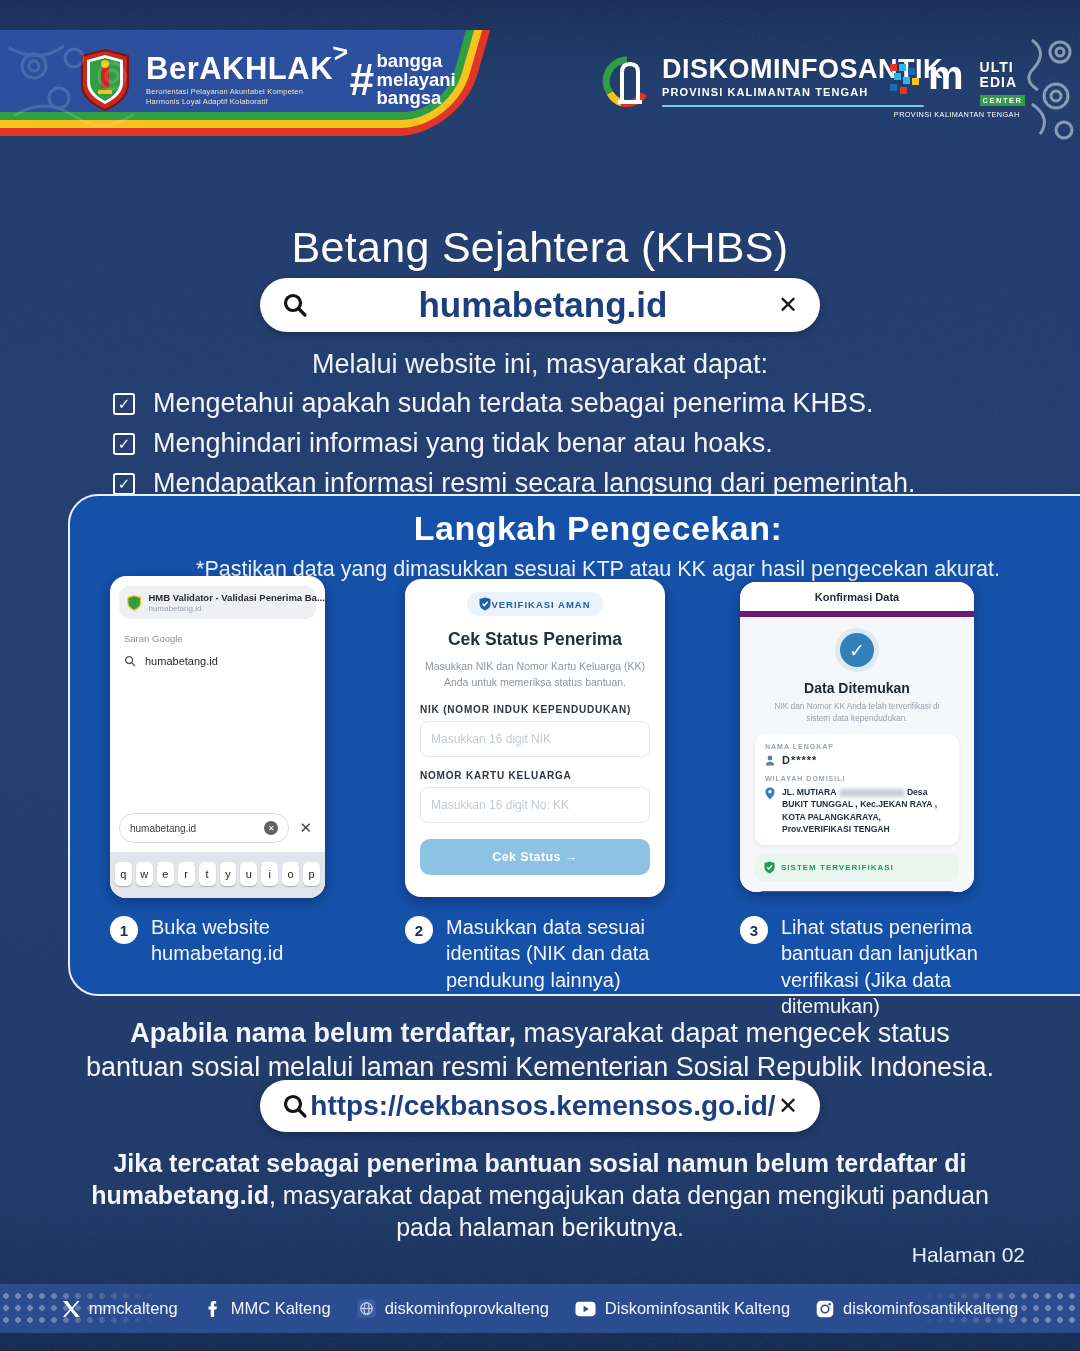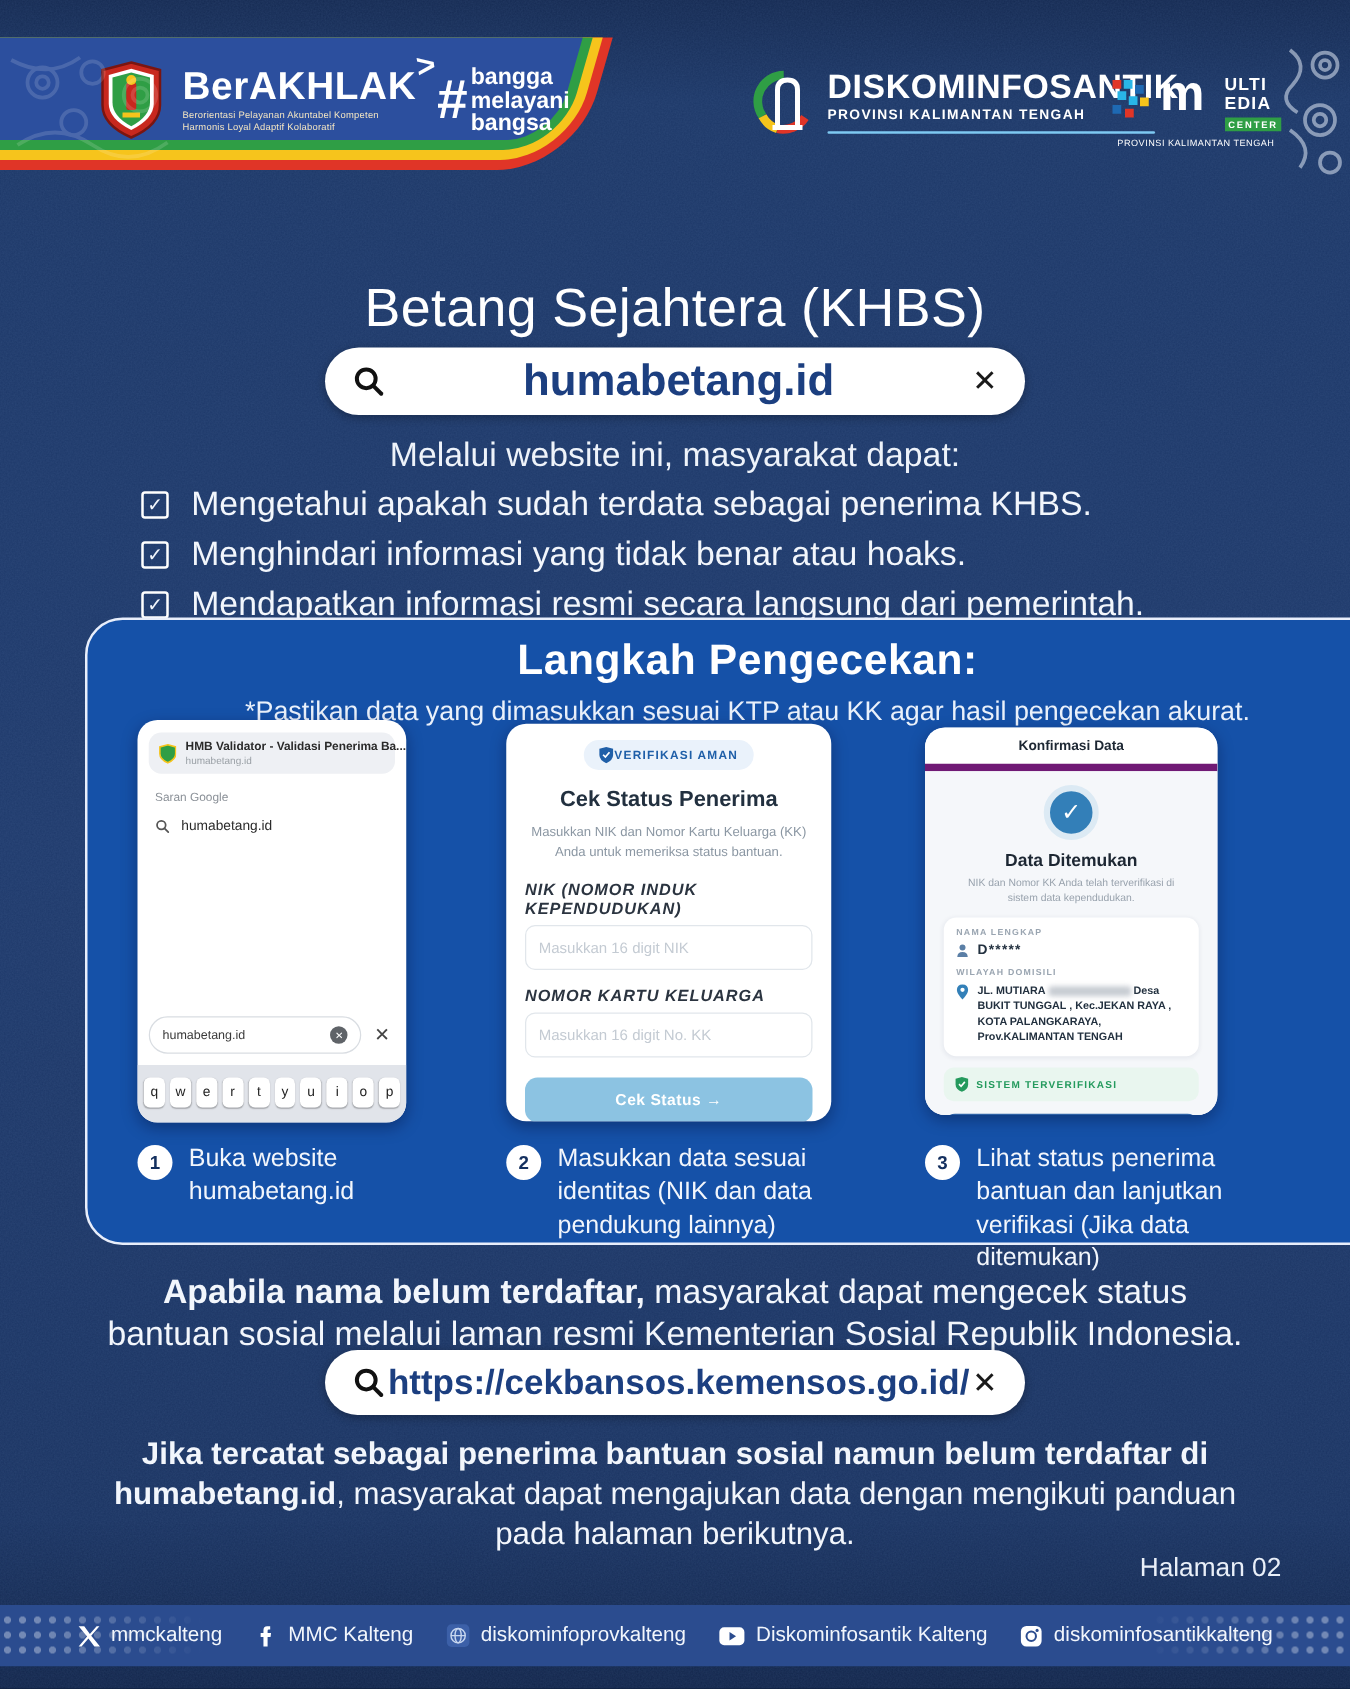--- a/index.html
+++ b/index.html
@@ -82,21 +82,21 @@
   .p1-x { font-size:15px; color:#444; margin:0 4px 0 10px; }
   .p1-keyboard { background:#e1e4ea; margin:9px -9px 0; padding:10px 5px 12px; display:flex; gap:4px; justify-content:center; }
   .key { background:#fff; border-radius:5px; width:17px; height:24px; display:flex; align-items:center; justify-content:center;
     font-size:11px; color:#222; box-shadow:0 1px 1px rgba(0,0,0,.25); }
 
   .phone2 { left:335px; top:83px; width:260px; height:318px; padding:13px 15px; display:flex; flex-direction:column; }
   .p2-badge { align-self:center; background:#eaf2fb; border-radius:14px; padding:5px 12px; display:flex; align-items:center; gap:0; }
   .p2-badge span { font-size:9.5px; font-weight:800; color:#1f5fa8; letter-spacing:1px; }
   .p2-title { text-align:center; font-size:17.5px; font-weight:800; color:#22303f; margin-top:13px; }
   .p2-desc { text-align:center; font-size:10.5px; color:#8b97a3; line-height:1.55; margin-top:8px; }
-  .p2-label { font-size:13px; font-weight:800; color:#2b3440; letter-spacing:.8px; margin-top:13px;font-style:italic; }
+  .p2-label { font-size:10px; font-weight:800; color:#2b3440; letter-spacing:.8px; margin-top:13px; }
   .p2-input { width:100%; border:1.5px solid #e1e6eb; border-radius:8px; padding:10px; margin-top:6px;
     font-size:12px; color:#444; font-family:inherit; outline:none; }
   .p2-input::placeholder { color:#c4cbd3; }
   .p2-btn { margin-top:16px; background:#8cc3e2; border:none; border-radius:10px; padding:11px;
     color:#fff; font-weight:800; font-size:12.5px; letter-spacing:.4px; font-family:inherit; cursor:pointer; }
 
   .phone3 { left:670px; top:86px; width:234px; height:310px; display:flex; flex-direction:column; }
   .p3-head { text-align:center; font-size:11px; font-weight:800; color:#1d2733; padding:9px 0 8px; background:#fff; border-bottom:6px solid #701a75; }
   .p3-body { flex:1; background:#f5f7fa; display:flex; flex-direction:column; align-items:center; }
   .p3-circle { width:44px; height:44px; border-radius:50%; background:#337fb8; border:5px solid #dcEAf4;
@@ -358,21 +358,21 @@
                 <path d="M0.8 10.5 Q1 6.5 5 6.5 Q9 6.5 9.2 10.5 Z" fill="#5b7fa6"></path>
             </svg>
             <span class="p3-name">D*****</span>
           </div>
           <div class="p3-lbl" style="margin-top:9px;">WILAYAH DOMISILI</div>
           <div class="p3-row">
             <svg width="10" height="13" viewBox="0 0 10 13">
               <path d="M5 0.5 Q9.5 0.5 9.5 5 Q9.5 8 5 12.5 Q0.5 8 0.5 5 Q0.5 0.5 5 0.5 Z" fill="#3380b8"></path>
               <circle cx="5" cy="4.8" r="1.7" fill="#fff"></circle>
             </svg>
-            <span class="p3-addr"><span>JL. MUTIARA </span><span class="blur-chip"></span><span> Desa BUKIT TUNGGAL , Kec.JEKAN RAYA , KOTA PALANGKARAYA, Prov.KALIMANTAN TENGAH</span></span>
+            <span class="p3-addr"><span>JL. MUTIARA </span><span class="blur-chip"></span><span> Desa BUKIT TUNGGAL , Kec.JEKAN RAYA , KOTA PALANGKARAYA, Prov.VERIFIKASI TENGAH</span></span>
           </div>
         </div>
         <div class="p3-verif">
           <svg width="11" height="13" viewBox="0 0 12 14">
             <path d="M6 0.5 L11.5 2 V7 Q11.5 11 6 13.5 Q0.5 11 0.5 7 V2 Z" fill="#249a5d"></path>
             <path d="M3.5 6.8 L5.3 8.6 L8.6 4.8" fill="none" stroke="#fff" stroke-width="1.4"></path>
           </svg>
           <span>SISTEM TERVERIFIKASI</span>
         </div>
         <button class="p3-btn">Lanjutkan Verifikasi HP  →</button>

